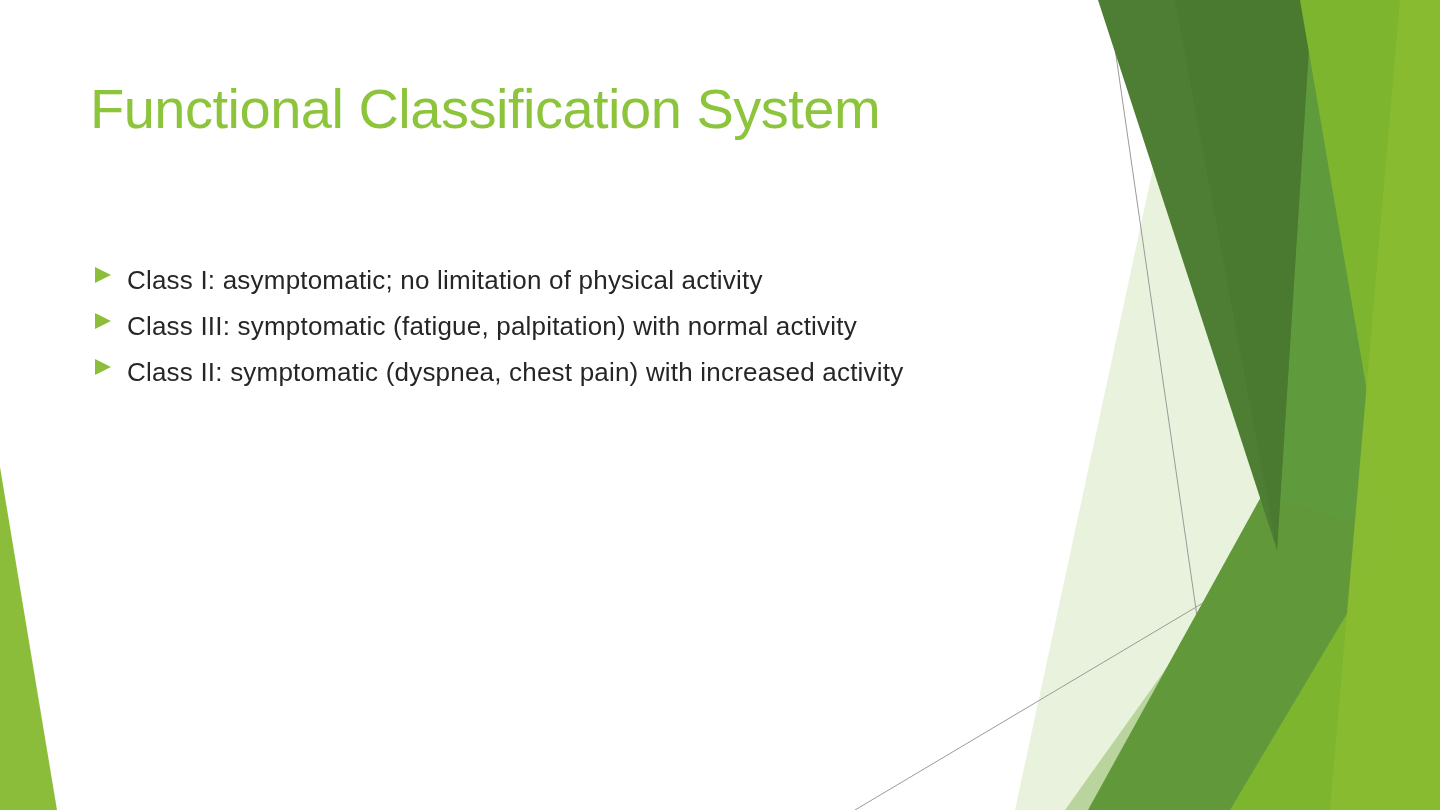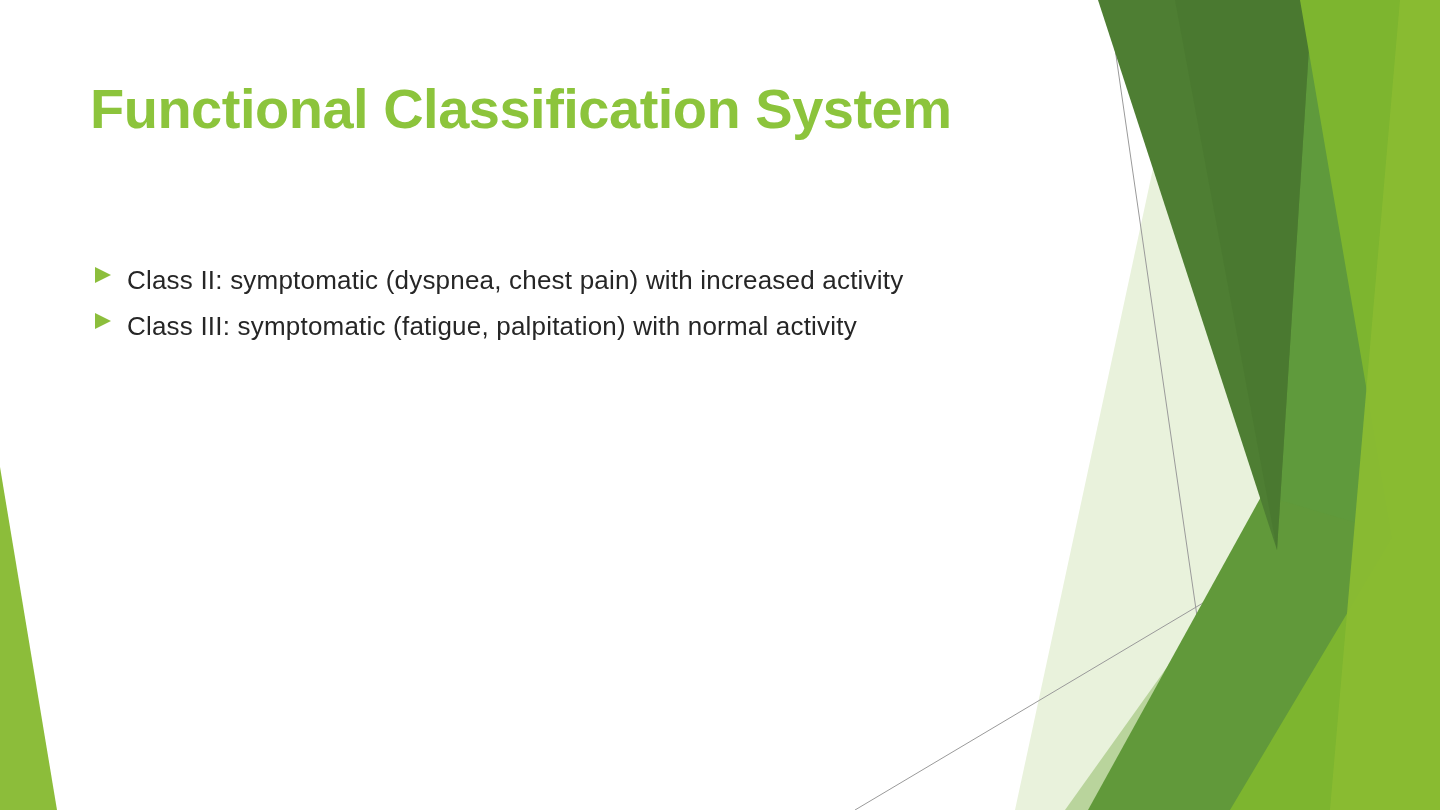--- a/index.html
+++ b/index.html
@@ -12,21 +12,21 @@
   }
   .decor{
     position:absolute;inset:0;width:1440px;height:810px;
     pointer-events:none;
   }
   .title{
     position:absolute;
     left:90px;top:76px;
     margin:0;
     font-size:56px;
-    font-weight:700;
+    font-weight:400;
     letter-spacing:-0.5px;
     color:var(--title_green,#8cc43c);
     white-space:nowrap;
   }
   .bullets{
     position:absolute;
     left:95px;top:257px;
     margin:0;padding:0;
     list-style:none;
   }
@@ -66,21 +66,25 @@
     <polygon points="1300,0 1440,0 1440,810 1230,810 1392,538" fill="#7db52f"></polygon>
     <polygon points="1400,0 1440,0 1440,810 1330,810" opacity="0.95" fill="#8abc32"></polygon>
     <polygon points="0,467 57,810 0,810" fill="#8cbd3a"></polygon>
   </svg>
 
   <h1 class="title">Functional Classification System</h1>
 
   <ul class="bullets">
     <li>
       <span class="tri"></span>
-      <span>Class II: symptomatic (dyspnea, chest pain) with increased activity</span>
+      <span>Class I: asymptomatic; no limitation of physical activity</span>
     </li>
     <li>
       <span class="tri"></span>
       <span>Class III: symptomatic (fatigue, palpitation) with normal activity</span>
+    </li>
+    <li>
+      <span class="tri"></span>
+      <span>Class II: symptomatic (dyspnea, chest pain) with increased activity</span>
     </li>
   </ul>
 
 </div>
 
 </body></html>

